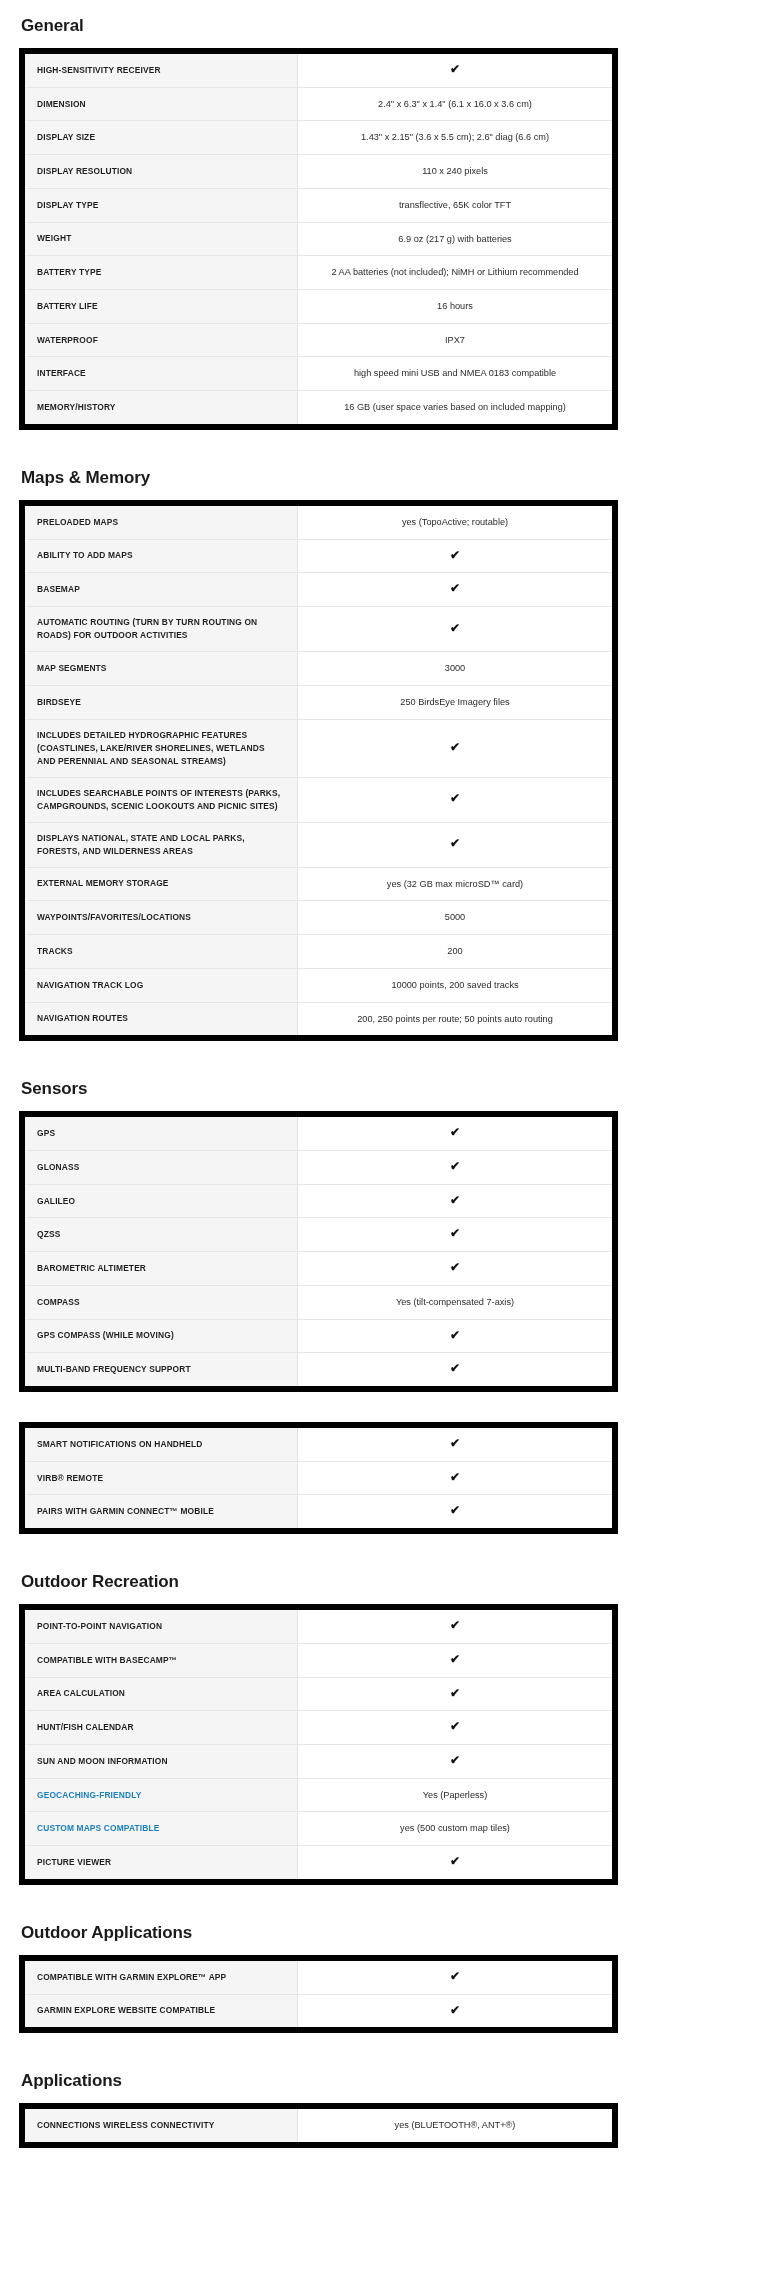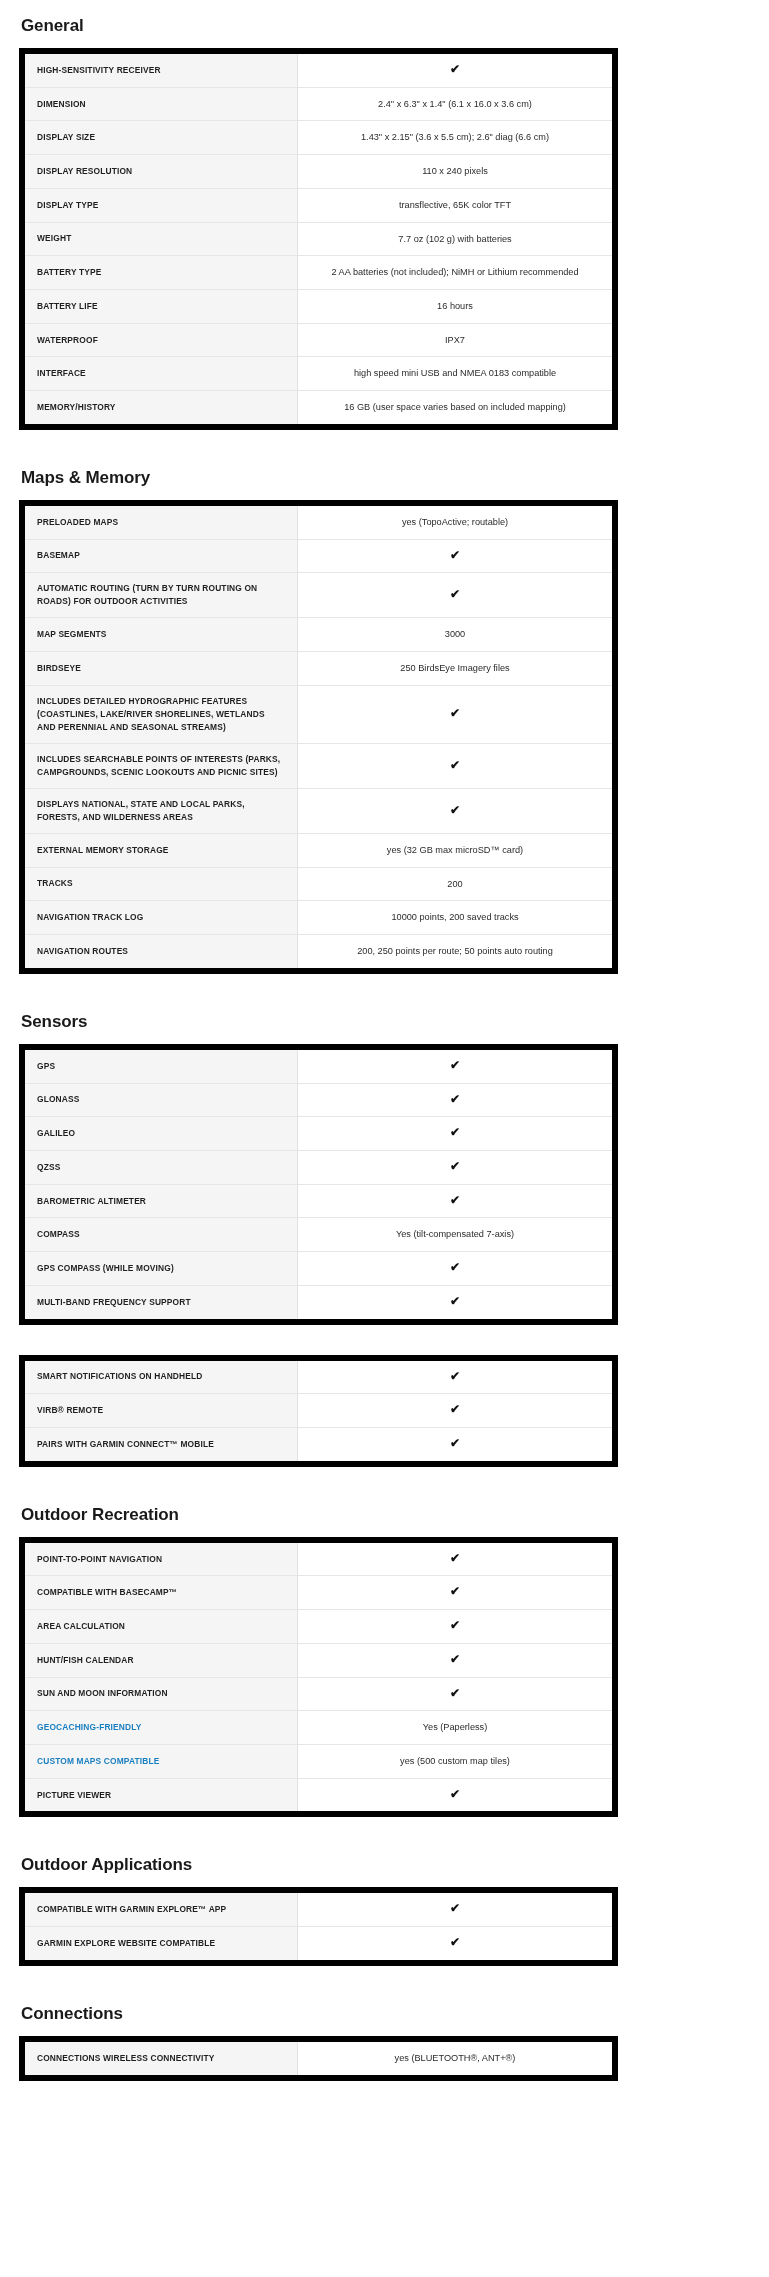--- a/index.html
+++ b/index.html
@@ -101,21 +101,21 @@
             <tr>
               <td class="label">DISPLAY RESOLUTION</td>
               <td class="value">110 x 240 pixels</td>
             </tr>
             <tr>
               <td class="label">DISPLAY TYPE</td>
               <td class="value">transflective, 65K color TFT</td>
             </tr>
             <tr>
               <td class="label">WEIGHT</td>
-              <td class="value">7.7 oz (102 g) with batteries</td>
+              <td class="value">6.9 oz (217 g) with batteries</td>
             </tr>
             <tr>
               <td class="label">BATTERY TYPE</td>
               <td class="value">2 AA batteries (not included); NiMH or Lithium recommended</td>
             </tr>
             <tr>
               <td class="label">BATTERY LIFE</td>
               <td class="value">16 hours</td>
             </tr>
             <tr>
@@ -135,20 +135,24 @@
       </div>
       <div class="section">
         <div class="section-title">Maps &amp; Memory</div>
         <table class="spec">
           <tbody>
             <tr>
               <td class="label">PRELOADED MAPS</td>
               <td class="value">yes (TopoActive; routable)</td>
             </tr>
             <tr>
+              <td class="label">ABILITY TO ADD MAPS</td>
+              <td class="value"><span class="check">✔</span></td>
+            </tr>
+            <tr>
               <td class="label">BASEMAP</td>
               <td class="value"><span class="check">✔</span></td>
             </tr>
             <tr>
               <td class="label">AUTOMATIC ROUTING (TURN BY TURN ROUTING ON ROADS) FOR OUTDOOR ACTIVITIES</td>
               <td class="value"><span class="check">✔</span></td>
             </tr>
             <tr>
               <td class="label">MAP SEGMENTS</td>
               <td class="value">3000</td>
@@ -167,20 +171,24 @@
             </tr>
             <tr>
               <td class="label">DISPLAYS NATIONAL, STATE AND LOCAL PARKS, FORESTS, AND WILDERNESS AREAS</td>
               <td class="value"><span class="check">✔</span></td>
             </tr>
             <tr>
               <td class="label">EXTERNAL MEMORY STORAGE</td>
               <td class="value">yes (32 GB max microSD™ card)</td>
             </tr>
             <tr>
+              <td class="label">WAYPOINTS/FAVORITES/LOCATIONS</td>
+              <td class="value">5000</td>
+            </tr>
+            <tr>
               <td class="label">TRACKS</td>
               <td class="value">200</td>
             </tr>
             <tr>
               <td class="label">NAVIGATION TRACK LOG</td>
               <td class="value">10000 points, 200 saved tracks</td>
             </tr>
             <tr>
               <td class="label">NAVIGATION ROUTES</td>
               <td class="value">200, 250 points per route; 50 points auto routing</td>
@@ -293,21 +301,21 @@
               <td class="value"><span class="check">✔</span></td>
             </tr>
             <tr>
               <td class="label">GARMIN EXPLORE WEBSITE COMPATIBLE</td>
               <td class="value"><span class="check">✔</span></td>
             </tr>
           </tbody>
         </table>
       </div>
       <div class="section">
-        <div class="section-title">Connections</div>
+        <div class="section-title">Applications</div>
         <table class="spec">
           <tbody>
             <tr>
               <td class="label">CONNECTIONS WIRELESS CONNECTIVITY</td>
               <td class="value">yes (BLUETOOTH®, ANT+®)</td>
             </tr>
           </tbody>
         </table>
       </div>
     </div>

